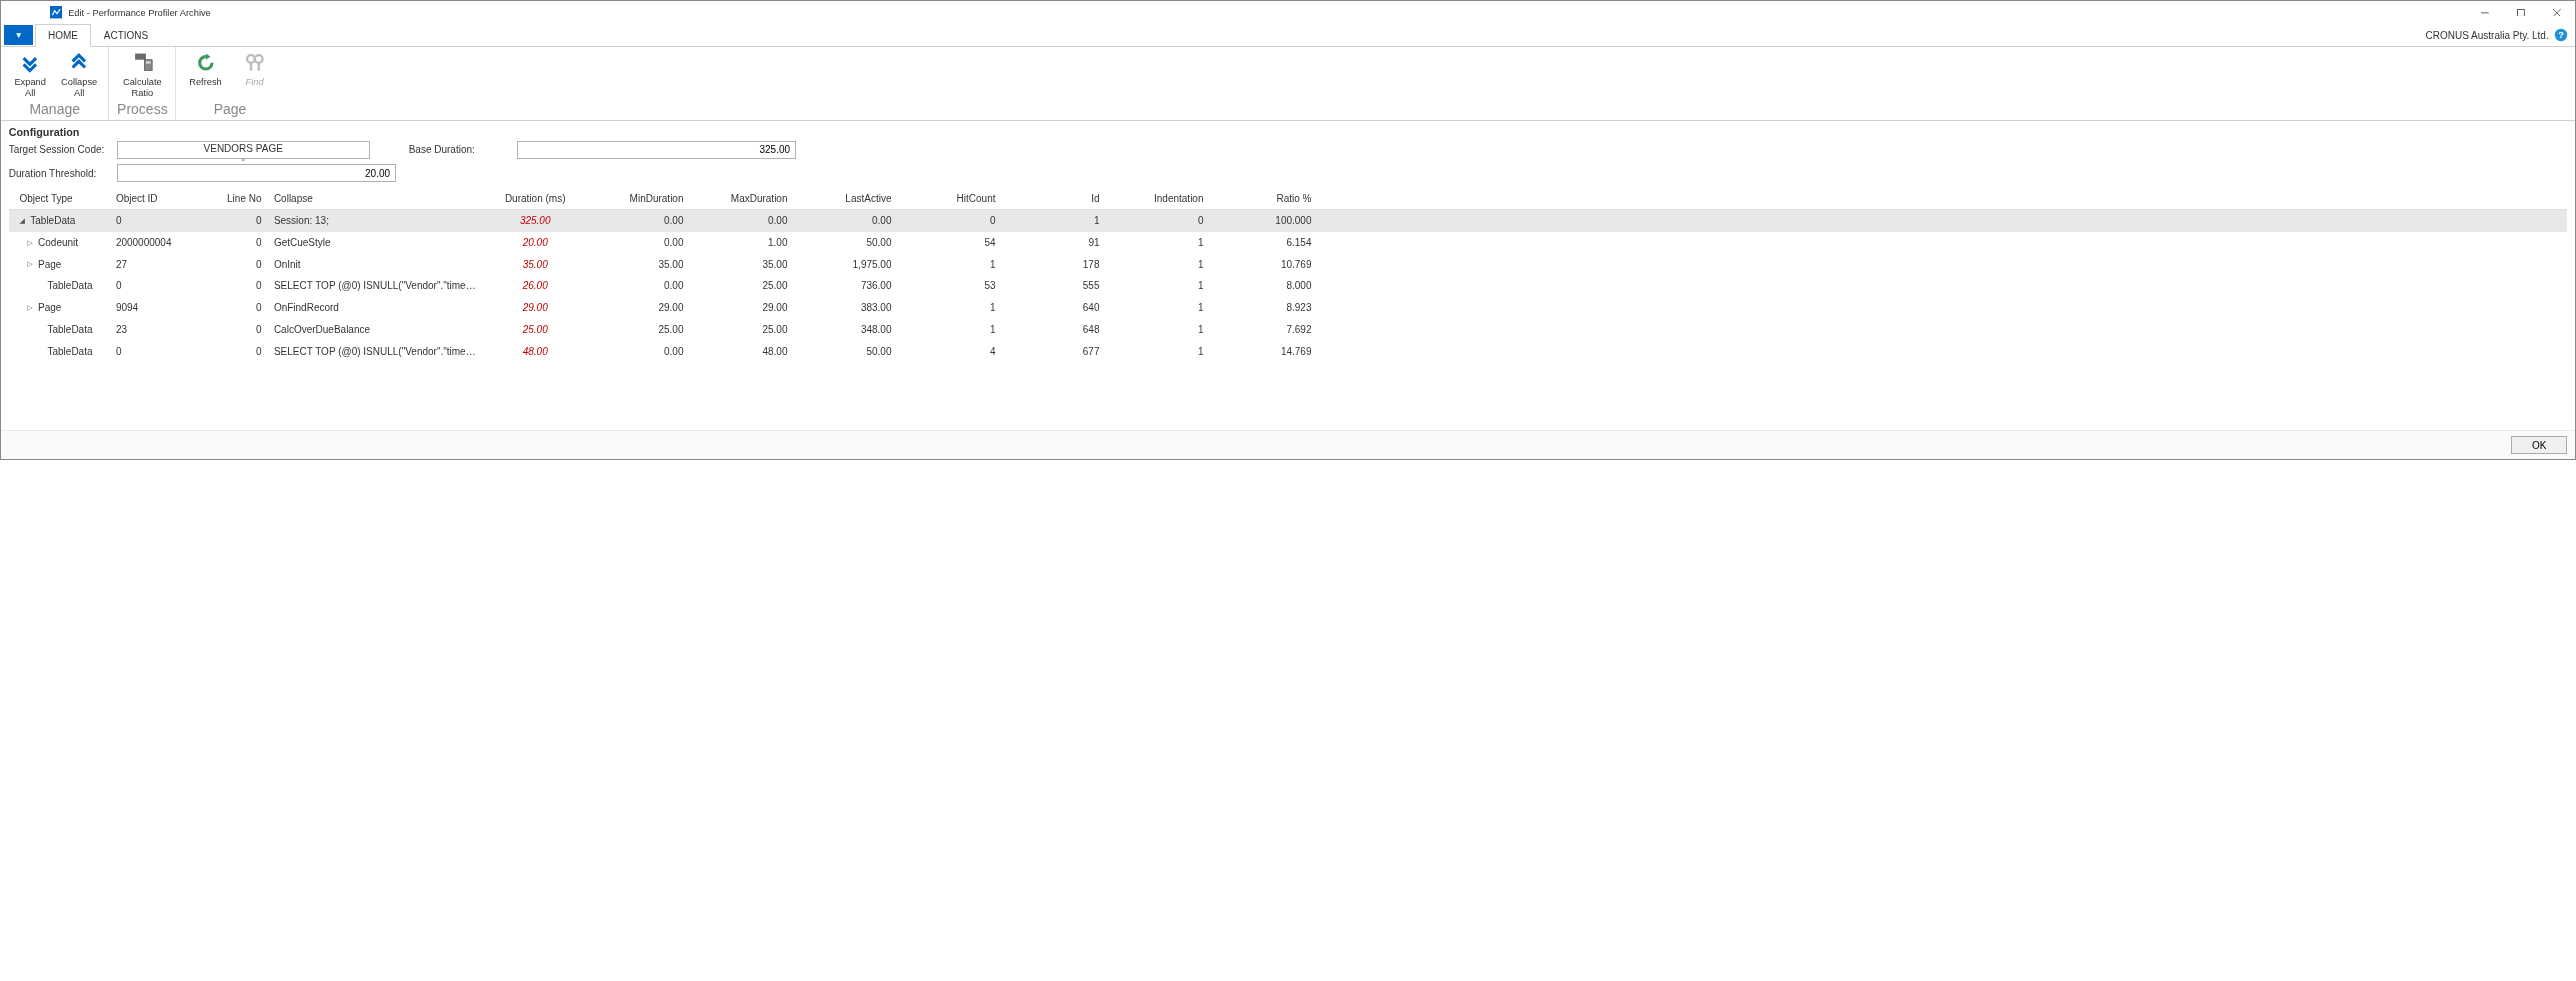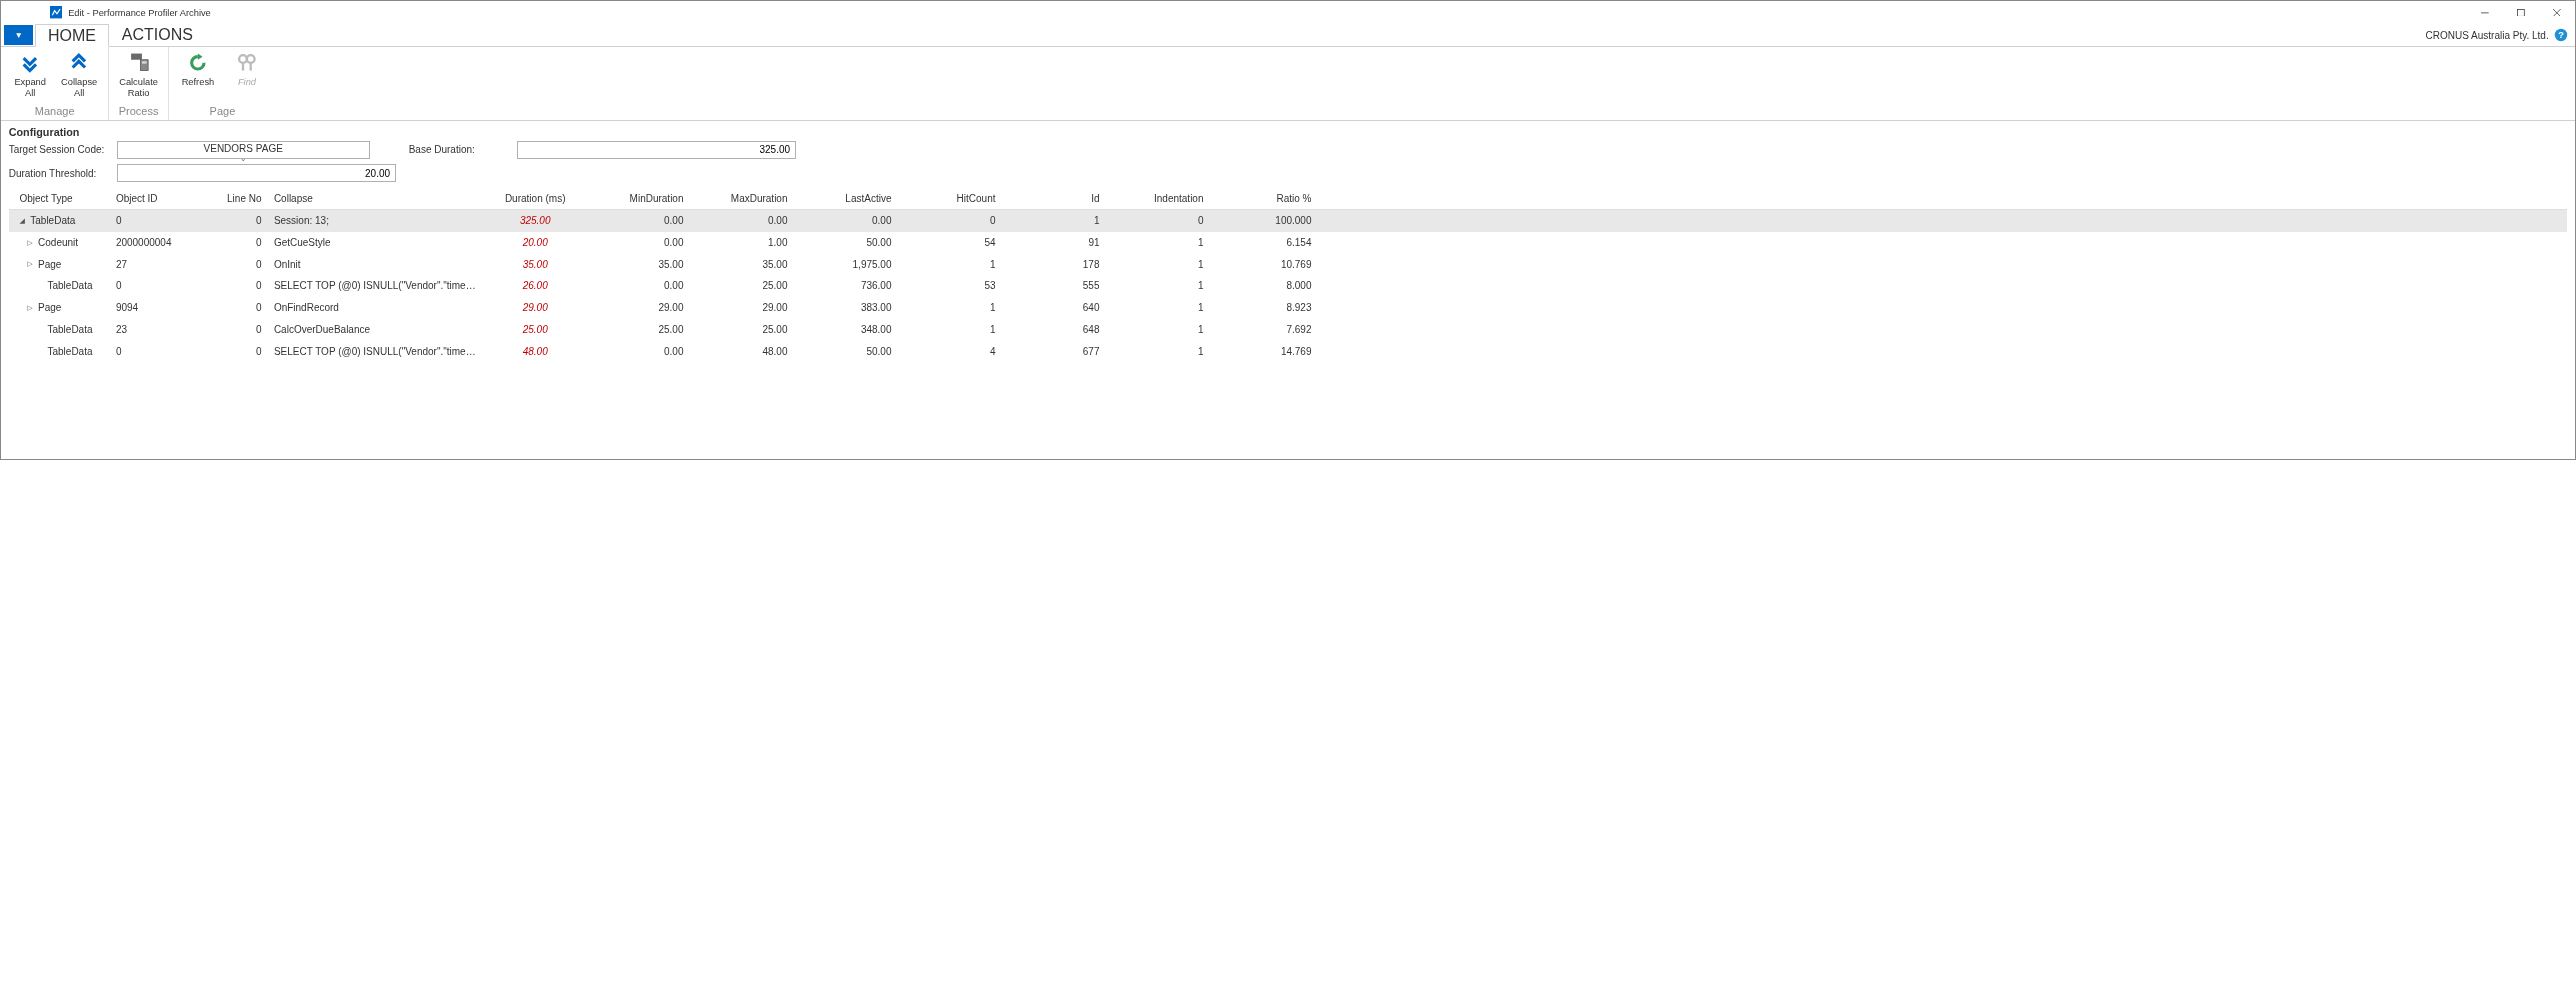--- a/index.html
+++ b/index.html
@@ -10,34 +10,34 @@
 
 .titlebar { display: flex; align-items: center; height: 23px; margin-left: 44px; }
 .titlebar-icon { width: 12.4px; height: 12.4px; margin: 0 6.2px 0 4.6px; display: inline-flex; }
 .titlebar-title { flex: 0 0 auto; font-size: 9.3px; }
 .titlebar-spacer { flex: 1; }
 .win-btn { width: 36px; height: 23px; display: flex; align-items: center; justify-content: center; color: #333; }
 
 
 .ribbon-tabs { display: flex; align-items: center; border-bottom: 0.8px solid #d0d0d0; height: 23px; }
 .file-tab { background: #0068c6; color: #fff; width: 29px; height: 19.3px; display: flex; align-items: center; justify-content: center; margin: 0 1.5px 0 3.1px; }
-.tab { padding: 0 12.4px; height: 23px; display: flex; align-items: center; font-size: 16px; color: #333; }
+.tab { padding: 0 12.4px; height: 23px; display: flex; align-items: center; font-size: 10px; color: #333; }
 .tab.active { border: 0.8px solid #d0d0d0; border-bottom: 0.8px solid #fff; background: #fff; position: relative; top: 0.8px; }
 .company-name { margin-left: auto; padding-right: 4.6px; color: #333; font-size: 10px; }
 .help-icon { width: 15.5px; height: 15.5px; margin-right: 6.2px; display:flex; align-items:center; justify-content:center; }
 
 
 .ribbon { display: flex; height: 74px; border-bottom: 0.8px solid #d0d0d0; }
 .ribbon-group { display: flex; flex-direction: column; align-items: center; padding: 3.1px 7.7px 0 7.7px; border-right: 0.8px solid #e0e0e0; }
 .ribbon-group:last-child { border-right: none; }
 .ribbon-buttons { display: flex; gap: 6px; }
 .ribbon-btn { display: flex; flex-direction: column; align-items: center; width: 43px; text-align: center; font-size: 9.3px; line-height: 1.15; color: #333; }
 .ribbon-btn.disabled { color: #aaa; font-style: italic; }
 .ribbon-btn .ico { width: 25px; height: 25px; display: flex; align-items: center; justify-content: center; margin-bottom: 2.3px; }
-.group-label { color: #888; font-size: 11px; margin-top: auto; padding-bottom: 3.1px; }
+.group-label { color: #888; font-size: 14px; margin-top: auto; padding-bottom: 3.1px; }
 
 
 .content { padding: 4.6px 7.7px 3.1px 7.7px; }
 .section-title { font-weight: 600; font-size: 10.8px; margin-bottom: 3.1px; }
 .config-row { display: flex; gap: 39px; margin-bottom: 4.6px; align-items: center; }
 .field { display: flex; align-items: center; }
 .field label { width: 108px; font-size: 10px; }
 .field .combo, .field .txt {
   border: 0.8px solid #b0b0b0; height: 18.6px; padding: 1.5px 4.6px; font-size: 10px; background: #fff;
 }
@@ -336,15 +336,18 @@
             <div class="cell c-num">50.00</div>
             <div class="cell c-num">4</div>
             <div class="cell c-num">677</div>
             <div class="cell c-num">1</div>
             <div class="cell c-ratio">14.769</div>
           </div>
         </div>
     </div>
   </div>
 
+  <div class="footer">
+    <button class="ok-btn">OK</button>
+  </div>
 
 </div>
 
 
 </body></html>

